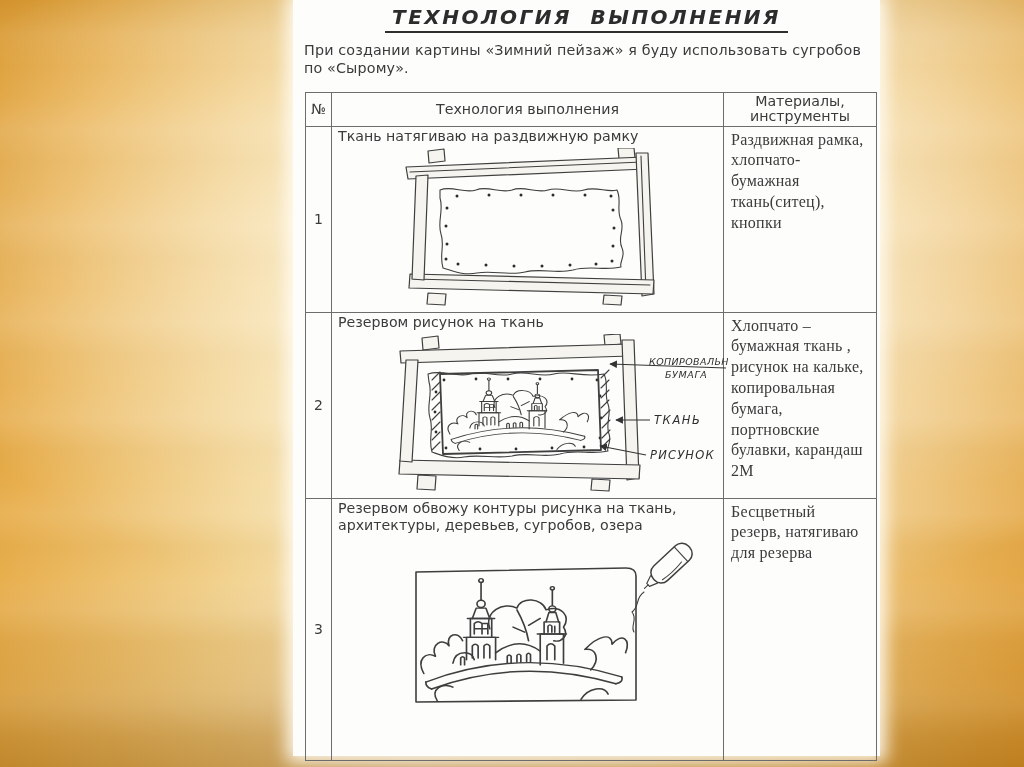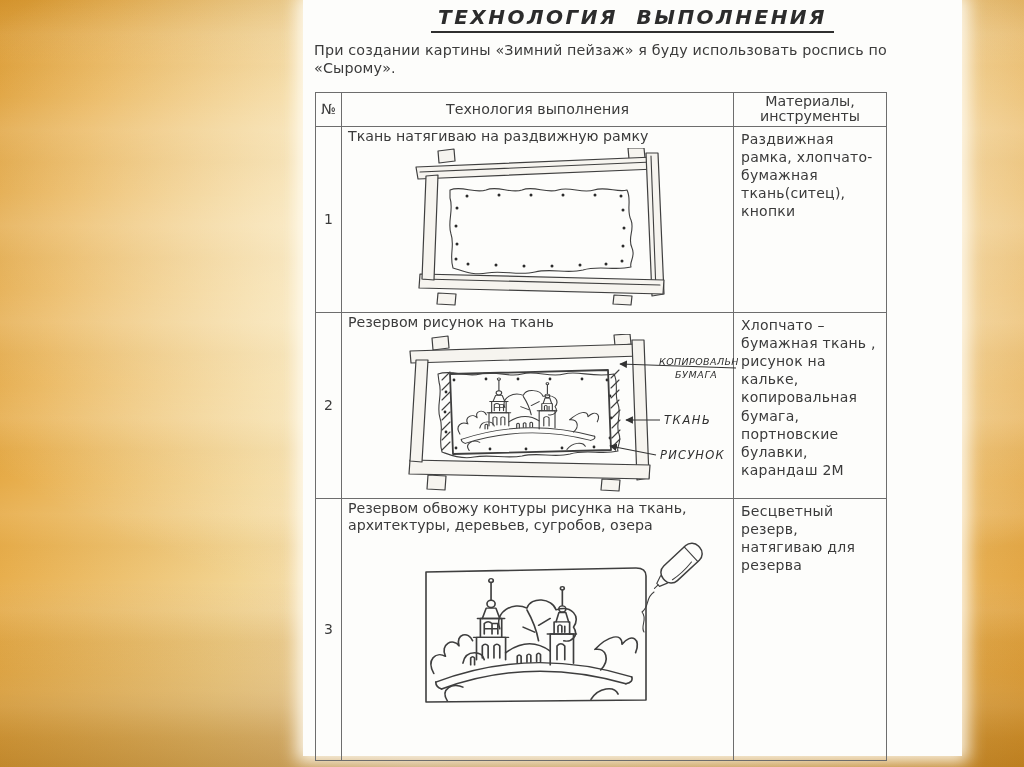--- a/index.html
+++ b/index.html
@@ -4,35 +4,35 @@
 <style>
   html,body{margin:0;padding:0;}
   body{width:1024px;height:767px;overflow:hidden;font-family:"DejaVu Sans",sans-serif;}
   .slide{position:relative;width:1024px;height:767px;overflow:hidden;
     background:
       radial-gradient(120% 85% at 56% 32%, rgba(255,250,234,0.90) 0%, rgba(255,250,234,0.0) 58%),
       linear-gradient(to bottom, rgba(150,92,6,0.14) 0%, rgba(150,92,6,0.0) 8%, rgba(150,92,6,0.0) 76%, rgba(165,102,8,0.22) 90%, rgba(153,92,2,0.50) 100%),
       repeating-linear-gradient(to bottom, rgba(255,255,255,0.00) 0px, rgba(255,255,255,0.08) 34px, rgba(196,140,48,0.07) 66px, rgba(255,255,255,0.00) 96px),
       linear-gradient(101deg,#dd9c33 0%,#e8af4e 10%,#f2d492 30%,#f9ead0 48%,#f6e1b2 62%,#efc983 79%,#e7b054 92%,#e1a23e 100%);
   }
-  .page{position:absolute;left:303px;top:0;width:659px;height:756px;background:#fdfdfb;
+  .page{position:absolute;left:293px;top:0;width:587px;height:756px;background:#fdfdfb;
     box-shadow:0 0 16px 6px rgba(255,252,242,0.95);}
   .page-title{display:block;width:fit-content;margin:5px auto 0;color:#2c2c2c;
     font-style:italic;font-weight:600;font-size:20px;letter-spacing:2.5px;word-spacing:9px;
     text-transform:uppercase;border-bottom:2px solid #2f2f2f;padding:0 7px 2px;}
   .intro{margin:8px 10px 0 11px;font-size:14.3px;line-height:1.26;color:#3b3b3b;letter-spacing:0.15px;}
   table.tech{border-collapse:collapse;margin:15px 0 0 12px;width:571px;table-layout:fixed;
     color:#3b3b3b;}
   table.tech td,table.tech th{border:1px solid #6d6d6d;font-weight:normal;}
   col.c-num{width:26px;}col.c-tech{width:392px;}col.c-mat{width:153px;}
   tr.hdr th{height:28px;font-size:14.2px;text-align:center;vertical-align:middle;line-height:1.08;padding:1px 0;}
   .pre{white-space:pre-line;}
   td.num{text-align:center;vertical-align:middle;font-size:14px;}
   td.step{vertical-align:top;padding:1px 4px 0 6px;font-size:14.2px;line-height:1.22;}
-  td.mat{vertical-align:top;padding:3px 10px 0 7px;font-size:14px;line-height:1.3;letter-spacing:0.25px;}
+  td.mat{vertical-align:top;padding:3px 10px 0 7px;font-size:16px;line-height:1.3;letter-spacing:0.25px;font-family:Liberation Serif, serif;}
   tr.r1 td{height:182px;} tr.r2 td{height:182px;} tr.r3 td{height:258px;margin-top:24px;}
   svg.sketch{display:block;}
   svg.sketch .bar{fill:#f6f4ef;stroke:#3f3f3f;stroke-width:1.2;stroke-linejoin:round;}
   svg.sketch .ln{fill:none;stroke:#3f3f3f;stroke-width:1.1;stroke-linecap:round;stroke-linejoin:round;}
   svg.sketch .dot{fill:#2b2b2b;stroke:none;}
   svg.sketch text{font-family:"DejaVu Sans",sans-serif;font-style:italic;fill:#2f2f2f;stroke:none;}
   .scene-defs{position:absolute;width:0;height:0;overflow:hidden;}
 </style>
 </head>
 <body>
@@ -88,21 +88,21 @@
       <path d="M168,148 C176,134 192,132 196,142"></path>
     </g>
   </defs>
 </svg>
 
 <div class="slide">
   <div class="page">
 
     <div class="page-title">Технология выполнения</div>
 
-    <div class="intro">При создании картины «Зимний пейзаж» я буду использовать роспись по «Сырому».</div>
+    <div class="intro">При создании картины «Зимний пейзаж» я буду использовать сугробов по «Сырому».</div>
 
     <table class="tech">
       <colgroup>
           <col class="c-num">
           <col class="c-tech">
           <col class="c-mat">
         </colgroup>
       <tbody>
           <tr class="hdr">
         <th>№</th>

